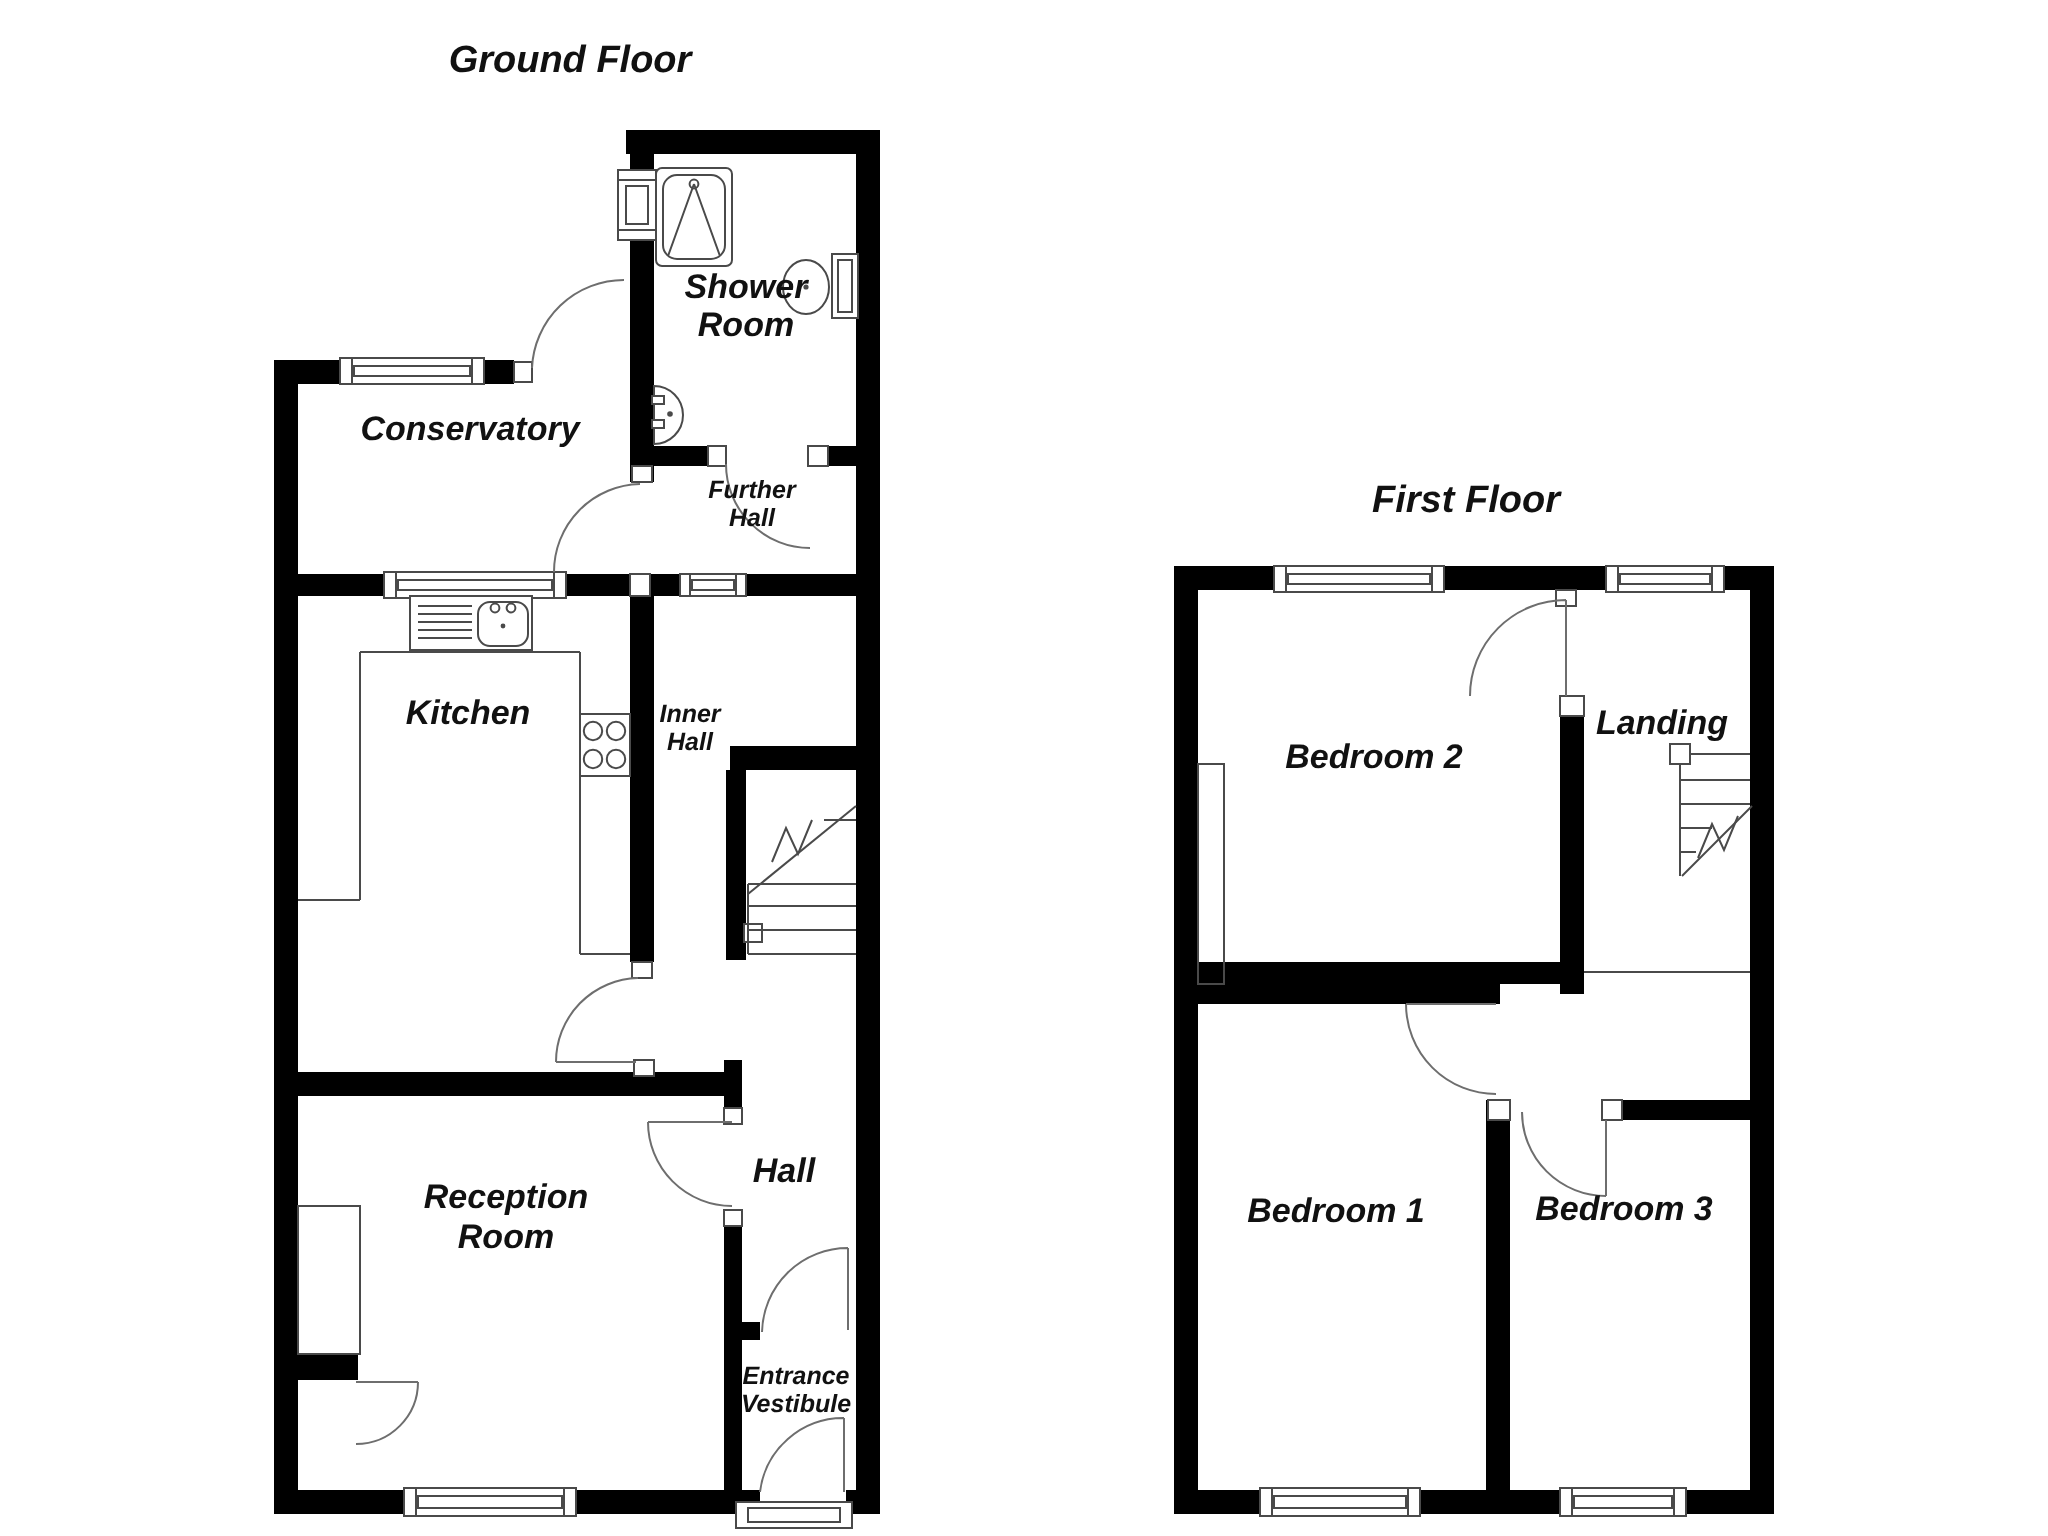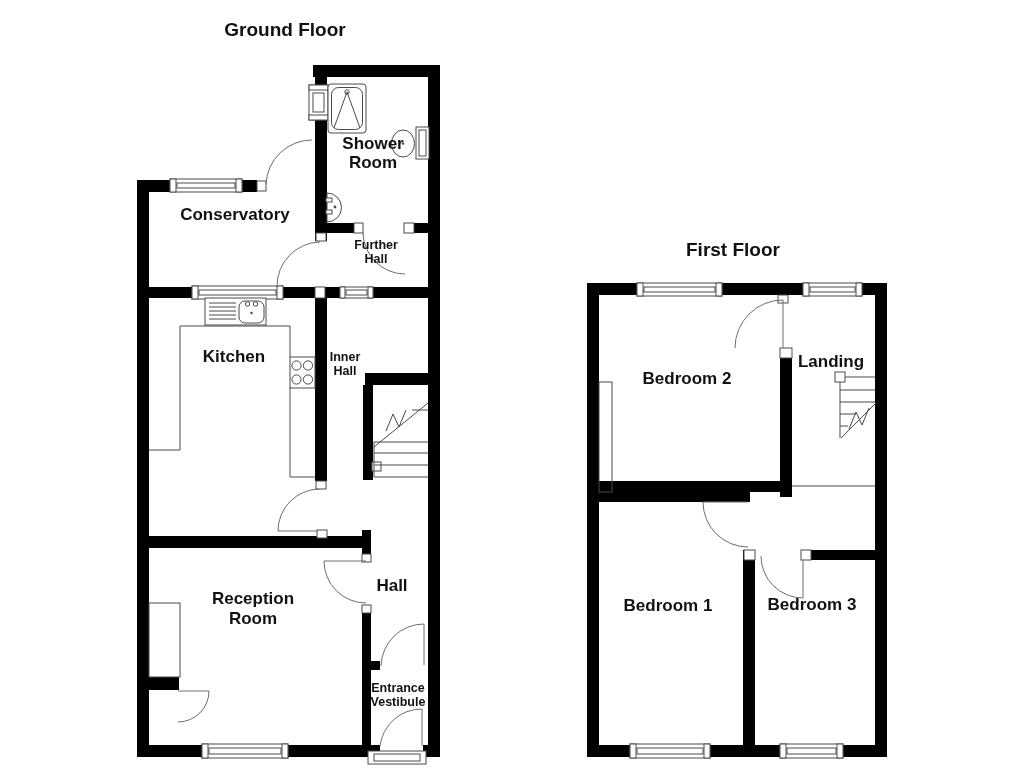--- a/index.html
+++ b/index.html
@@ -1,16 +1,16 @@
 <!DOCTYPE html>
 <html><head>
 <meta charset="utf-8">
 <style>
   html,body{margin:0;padding:0;background:#ffffff;}
-  .plan{position:relative;width:1024px;height:768px;background:#ffffff;overflow:hidden;}
+  .plan{position:relative;width:1024px;height:768px;background:#ffffff;overflow:hidden;font-style:italic;}
   svg{display:block;}
   .wall{fill:#000000;stroke:none;}
   .jamb{fill:#ffffff;stroke:#4a4a4a;stroke-width:1;}
   .ln{fill:none;stroke:#4a4a4a;stroke-width:1;}
   .arc{fill:none;stroke:#6e6e6e;stroke-width:1;}
   .fx{fill:#ffffff;stroke:#4a4a4a;stroke-width:1;}
   .dot{fill:#4a4a4a;stroke:none;}
   text{font-family:"Liberation Sans","DejaVu Sans",sans-serif;font-weight:bold;fill:#111111;text-anchor:middle;}
   .t19{font-size:19px;}
   .t17{font-size:17px;}

